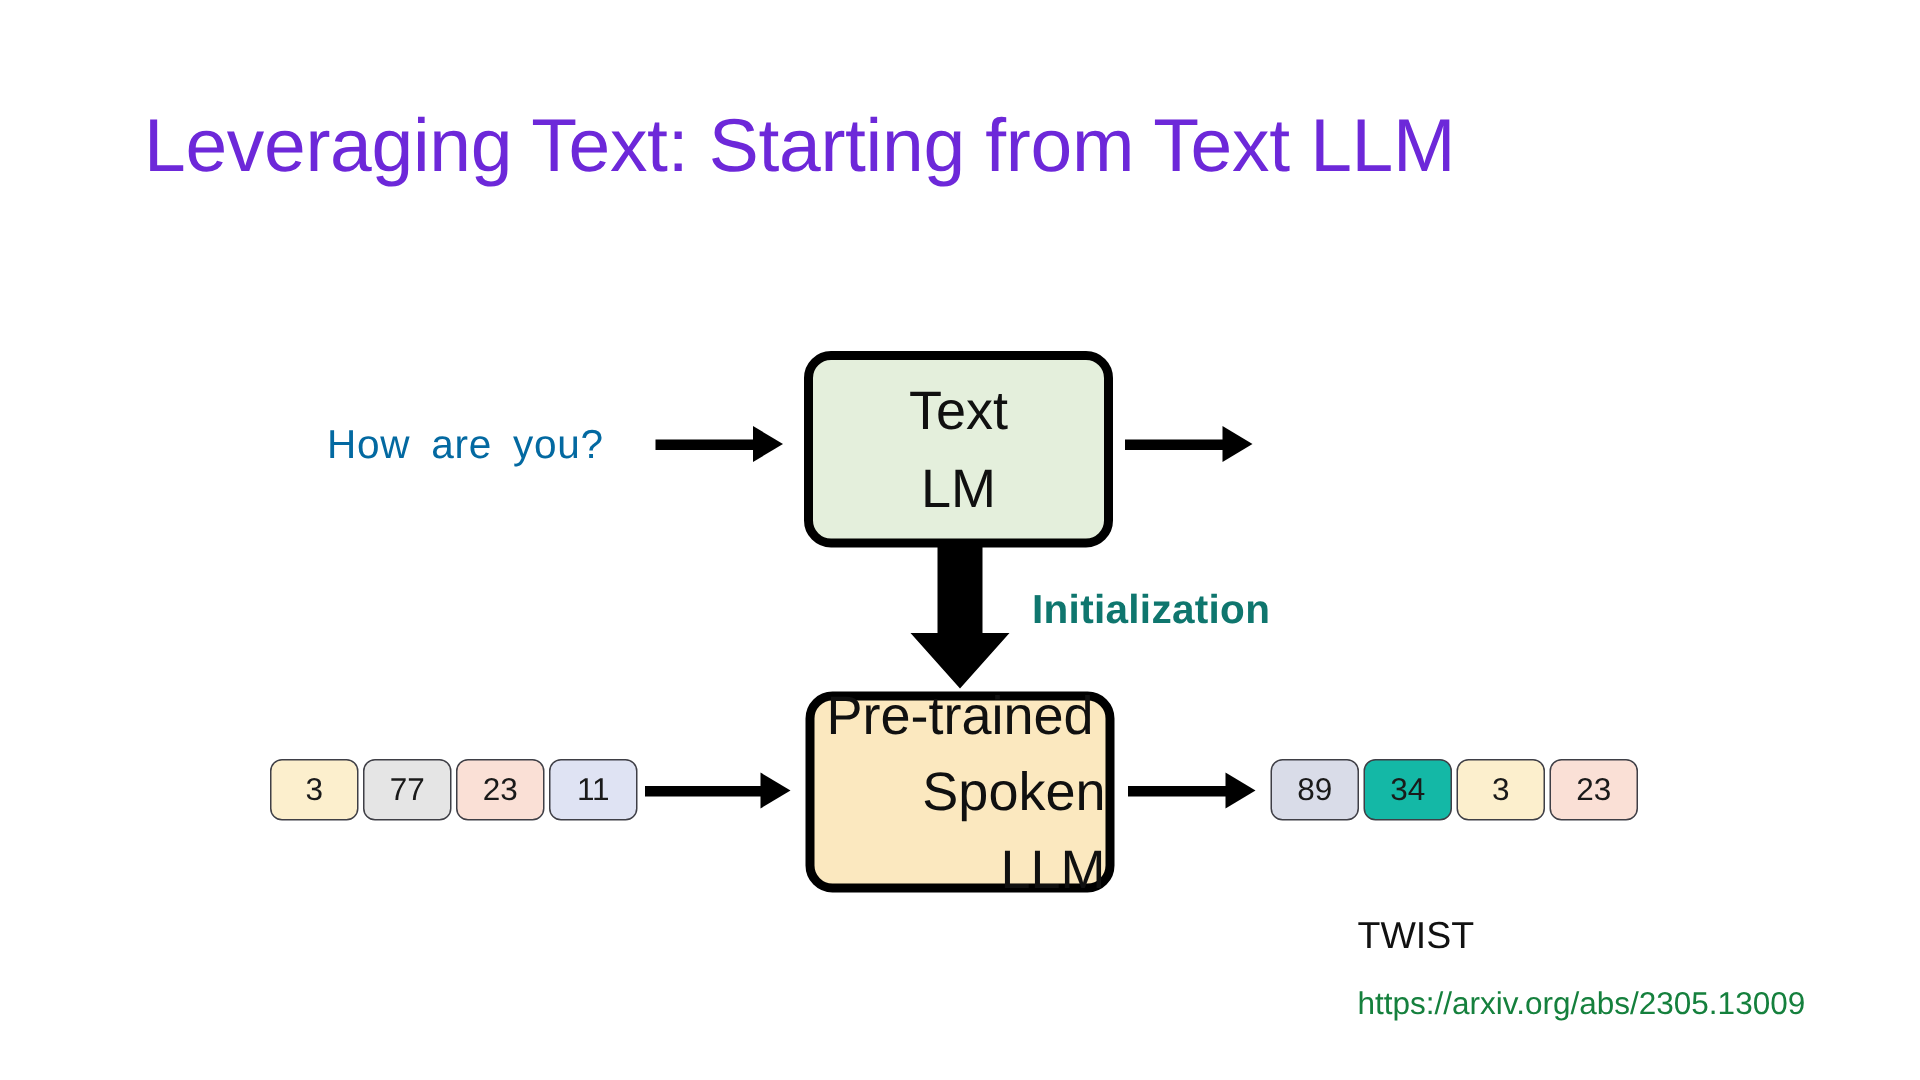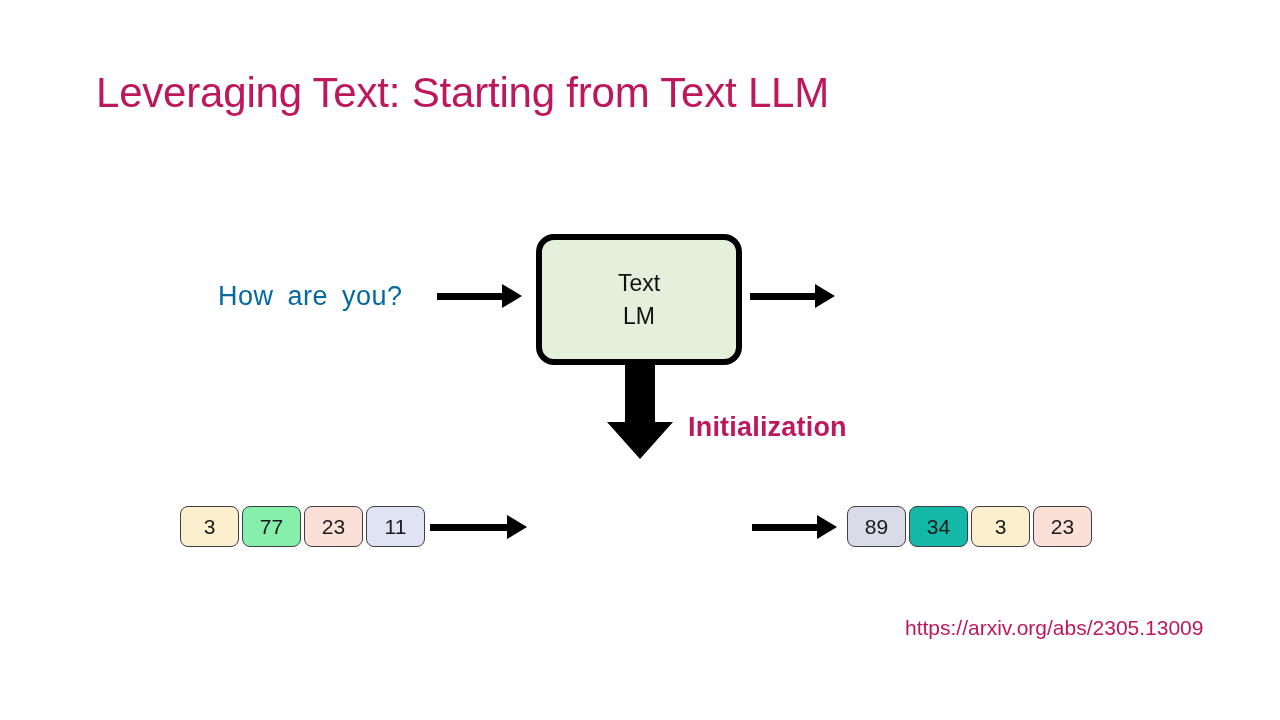--- a/index.html
+++ b/index.html
@@ -19,25 +19,25 @@
     background: #ffffff;
     overflow: hidden;
   }
 
   
   #slide-title {
     position: absolute;
     left: 96px;
     top: 68px;
     width: 1080px;
-    font-size: 42px;
+    font-size: 50px;
     font-weight: 300;
     letter-spacing: -0.2px;
     line-height: 1.18;
-    color: #be185d;
+    color: #6d28d9;
     white-space: nowrap;
   }
 
   
   .abs { position: absolute; }
 
   .seq-text {
     font-size: 27px;
     font-weight: 400;
     color: #0369a1;
@@ -51,21 +51,21 @@
   
   .model-box {
     box-sizing: border-box;
     border: 6px solid #000000;
     border-radius: 18px;
     display: flex;
     flex-direction: column;
     align-items: center;
     justify-content: center;
     text-align: right;
-    font-size: 23px;
+    font-size: 36px;
     line-height: 1.42;
     color: #101010;
     font-weight: 400;
   }
   #text-lm-box {
     left: 536px;
     top: 234px;
     width: 206px;
     height: 131px;
     background: #e4efdc;
@@ -111,24 +111,24 @@
   #init-arrow {
     left: 605px;
     top: 364px;
     width: 70px;
     height: 96px;
   }
   #init-arrow svg { display: block; }
 
   #init-label {
     left: 688px;
-    top: 412px;
+    top: 391px;
     font-size: 27px;
     font-weight: bold;
-    color: #be185d;
+    color: #0f766e;
     white-space: nowrap;
     letter-spacing: 0.2px;
   }
 
   
   .token-row {
     display: flex;
     align-items: center;
     gap: 3px;
   }
@@ -156,23 +156,23 @@
     text-align: left;
   }
   #citation-name {
     font-size: 25px;
     color: #111;
     line-height: 1.25;
     white-space: nowrap;
   }
   #citation-url {
     font-size: 21px;
-    color: #be185d;
+    color: #15803d;
     line-height: 1.3;
-    margin-top: 5px;
+    margin-top: 16px;
     white-space: nowrap;
   }
 </style>
 </head>
 <body>
 
 <div id="slide">
 
   <div id="slide-title" class="abs">Leveraging Text: Starting from Text LLM</div>
 
@@ -201,36 +201,40 @@
       <polygon points="20,0 50,0 50,58 68,58 35,95 2,58 20,58" fill="#000000"></polygon>
     </svg>
   </div>
 
   <div id="init-label" class="abs">Initialization</div>
 
   <div id="tokens-in" class="abs token-row">
     <div class="token" style="background:#fcefcd">
       <span>3</span>
     </div>
-    <div class="token" style="background:#86efac">
+    <div class="token" style="background:#e5e5e5">
       <span>77</span>
     </div>
     <div class="token" style="background:#fae0d6">
       <span>23</span>
     </div>
     <div class="token" style="background:#dfe3f3">
       <span>11</span>
     </div>
   </div>
 
   <div id="arrow-in-tokens" class="abs arrow-thin">
     <div class="shaft"></div>
     <div class="head"></div>
   </div>
 
+  <div id="spoken-llm-box" class="abs model-box">
+    <span class="model-line">Pre-trained</span>
+    <span class="model-line">Spoken LLM</span>
+  </div>
 
   <div id="arrow-out-tokens" class="abs arrow-thin">
     <div class="shaft"></div>
     <div class="head"></div>
   </div>
 
   <div id="tokens-out" class="abs token-row">
     <div class="token" style="background:#d9dce8">
       <span>89</span>
     </div>
@@ -239,16 +243,17 @@
     </div>
     <div class="token" style="background:#fcefcd">
       <span>3</span>
     </div>
     <div class="token" style="background:#fae0d6">
       <span>23</span>
     </div>
   </div>
 
   <div id="citation" class="abs">
+    <div id="citation-name">TWIST</div>
     <div id="citation-url">https://arxiv.org/abs/2305.13009</div>
   </div>
 
 </div>
 
 </body></html>

